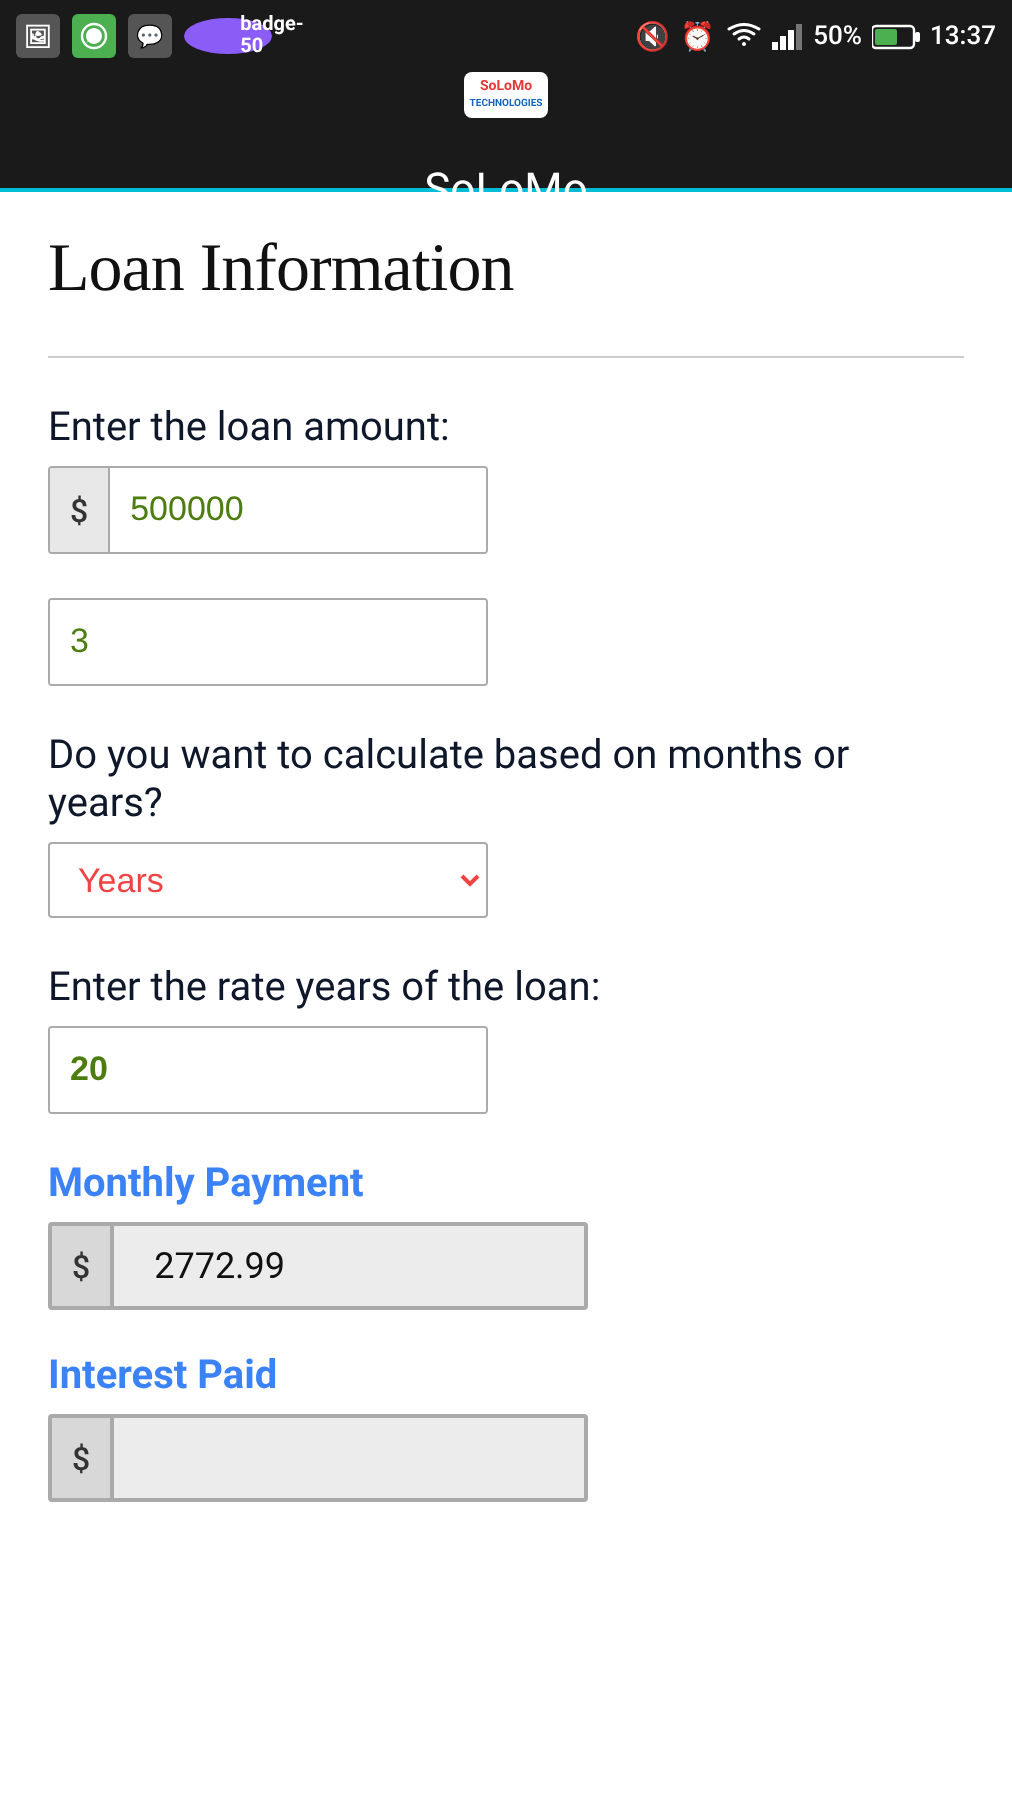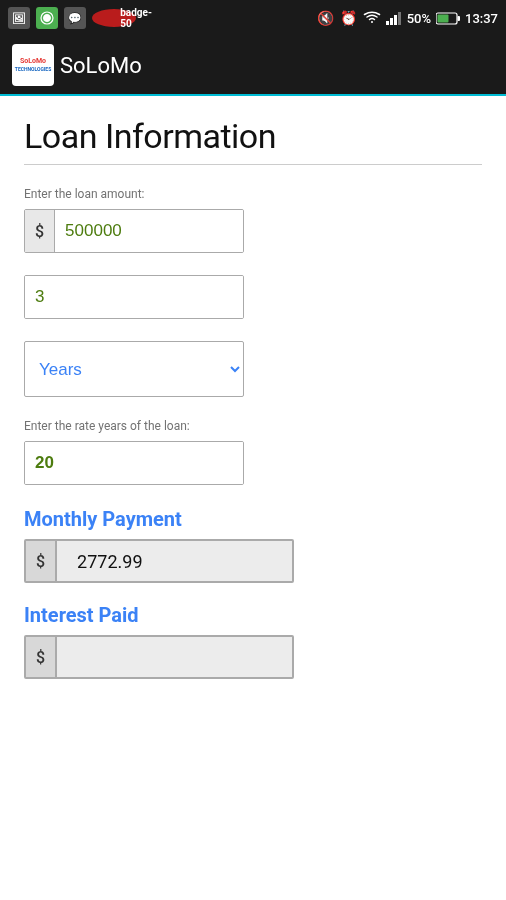--- a/index.html
+++ b/index.html
@@ -44,38 +44,39 @@
       border-radius: 3px;
       display: flex;
       align-items: center;
       justify-content: center;
       font-size: 11px;
       font-weight: bold;
     }
     .icon-box.grey { background: #555; color: #fff; }
     .icon-box.green-bg { background: #4caf50; color: #fff; }
     .icon-box.badge {
-      background: #b91c1c;
+      background: #8b5cf6;
       color: #fff;
       font-size: 10px;
       border-radius: 50%;
       width: 18px;
       height: 18px;
       padding-left: 44px;
     }
 
     
     .app-bar {
       background: #1a1a1a;
       height: 60px;
       display: flex;
       align-items: center;
       padding: 0 12px;
-      gap: 6px;
+      gap: 24px;
       border-bottom: 2px solid #00bcd4;
+      flex-direction: column;
     }
     .app-logo {
       width: 42px;
       height: 42px;
       background: #fff;
       border-radius: 4px;
       display: flex;
       align-items: center;
       justify-content: center;
       font-size: 8px;
@@ -94,33 +95,34 @@
     
     .content {
       padding: 20px 24px 30px 24px;
       background: #fff;
     }
 
     .page-title {
       font-size: 34px;
       font-weight: 400;
       color: #111;
-      margin-bottom: 8px;
+      margin-bottom: 24px;
       letter-spacing: -0.5px;
+      font-family: Liberation Serif, serif;
     }
 
     .divider {
       border: none;
       border-top: 1px solid #ccc;
       margin-bottom: 22px;
     }
 
     .field-label {
-      font-size: 12px;
-      color: #737373;
+      font-size: 20px;
+      color: #0f172a;
       margin-bottom: 8px;
       display: block;
     }
 
     .field-group {
       margin-bottom: 22px;
     }
 
     
     .input-with-prefix {
@@ -162,23 +164,23 @@
       overflow: hidden;
       width: 220px;
       height: 44px;
     }
 
     
     .input-standalone {
       border: 1px solid #aaa;
       border-radius: 2px;
       padding: 4px 10px;
-      height: 56px;
+      height: 38px;
       font-size: 17px;
-      color: #3b82f6;
+      color: #ef4444;
       width: 220px;
       background: #fff;
       outline: none;
     }
 
     
     .result-section {
       margin-top: 8px;
     }
     .result-label {
@@ -289,20 +291,21 @@
   </div>
 
   <div class="field-group">
     <div class="input-with-suffix">
       <input class="input-value" type="text" value="3" style="border: none; outline: none; padding: 0px 10px; font-size: 17px;">
 
     </div>
   </div>
 
   <div class="field-group">
+    <label class="field-label">Do you want to calculate based on months or years?</label>
     <select class="input-standalone" style="appearance:auto;">
       <option>Years</option>
       <option>Months</option>
     </select>
   </div>
 
   <div class="field-group">
     <label class="field-label">Enter the rate years of the loan:</label>
     <div class="input-with-suffix">
       <input class="input-value" type="text" value="20" style="border: none; outline: none; padding: 0px 10px; font-size: 17px; font-weight: bold;">

